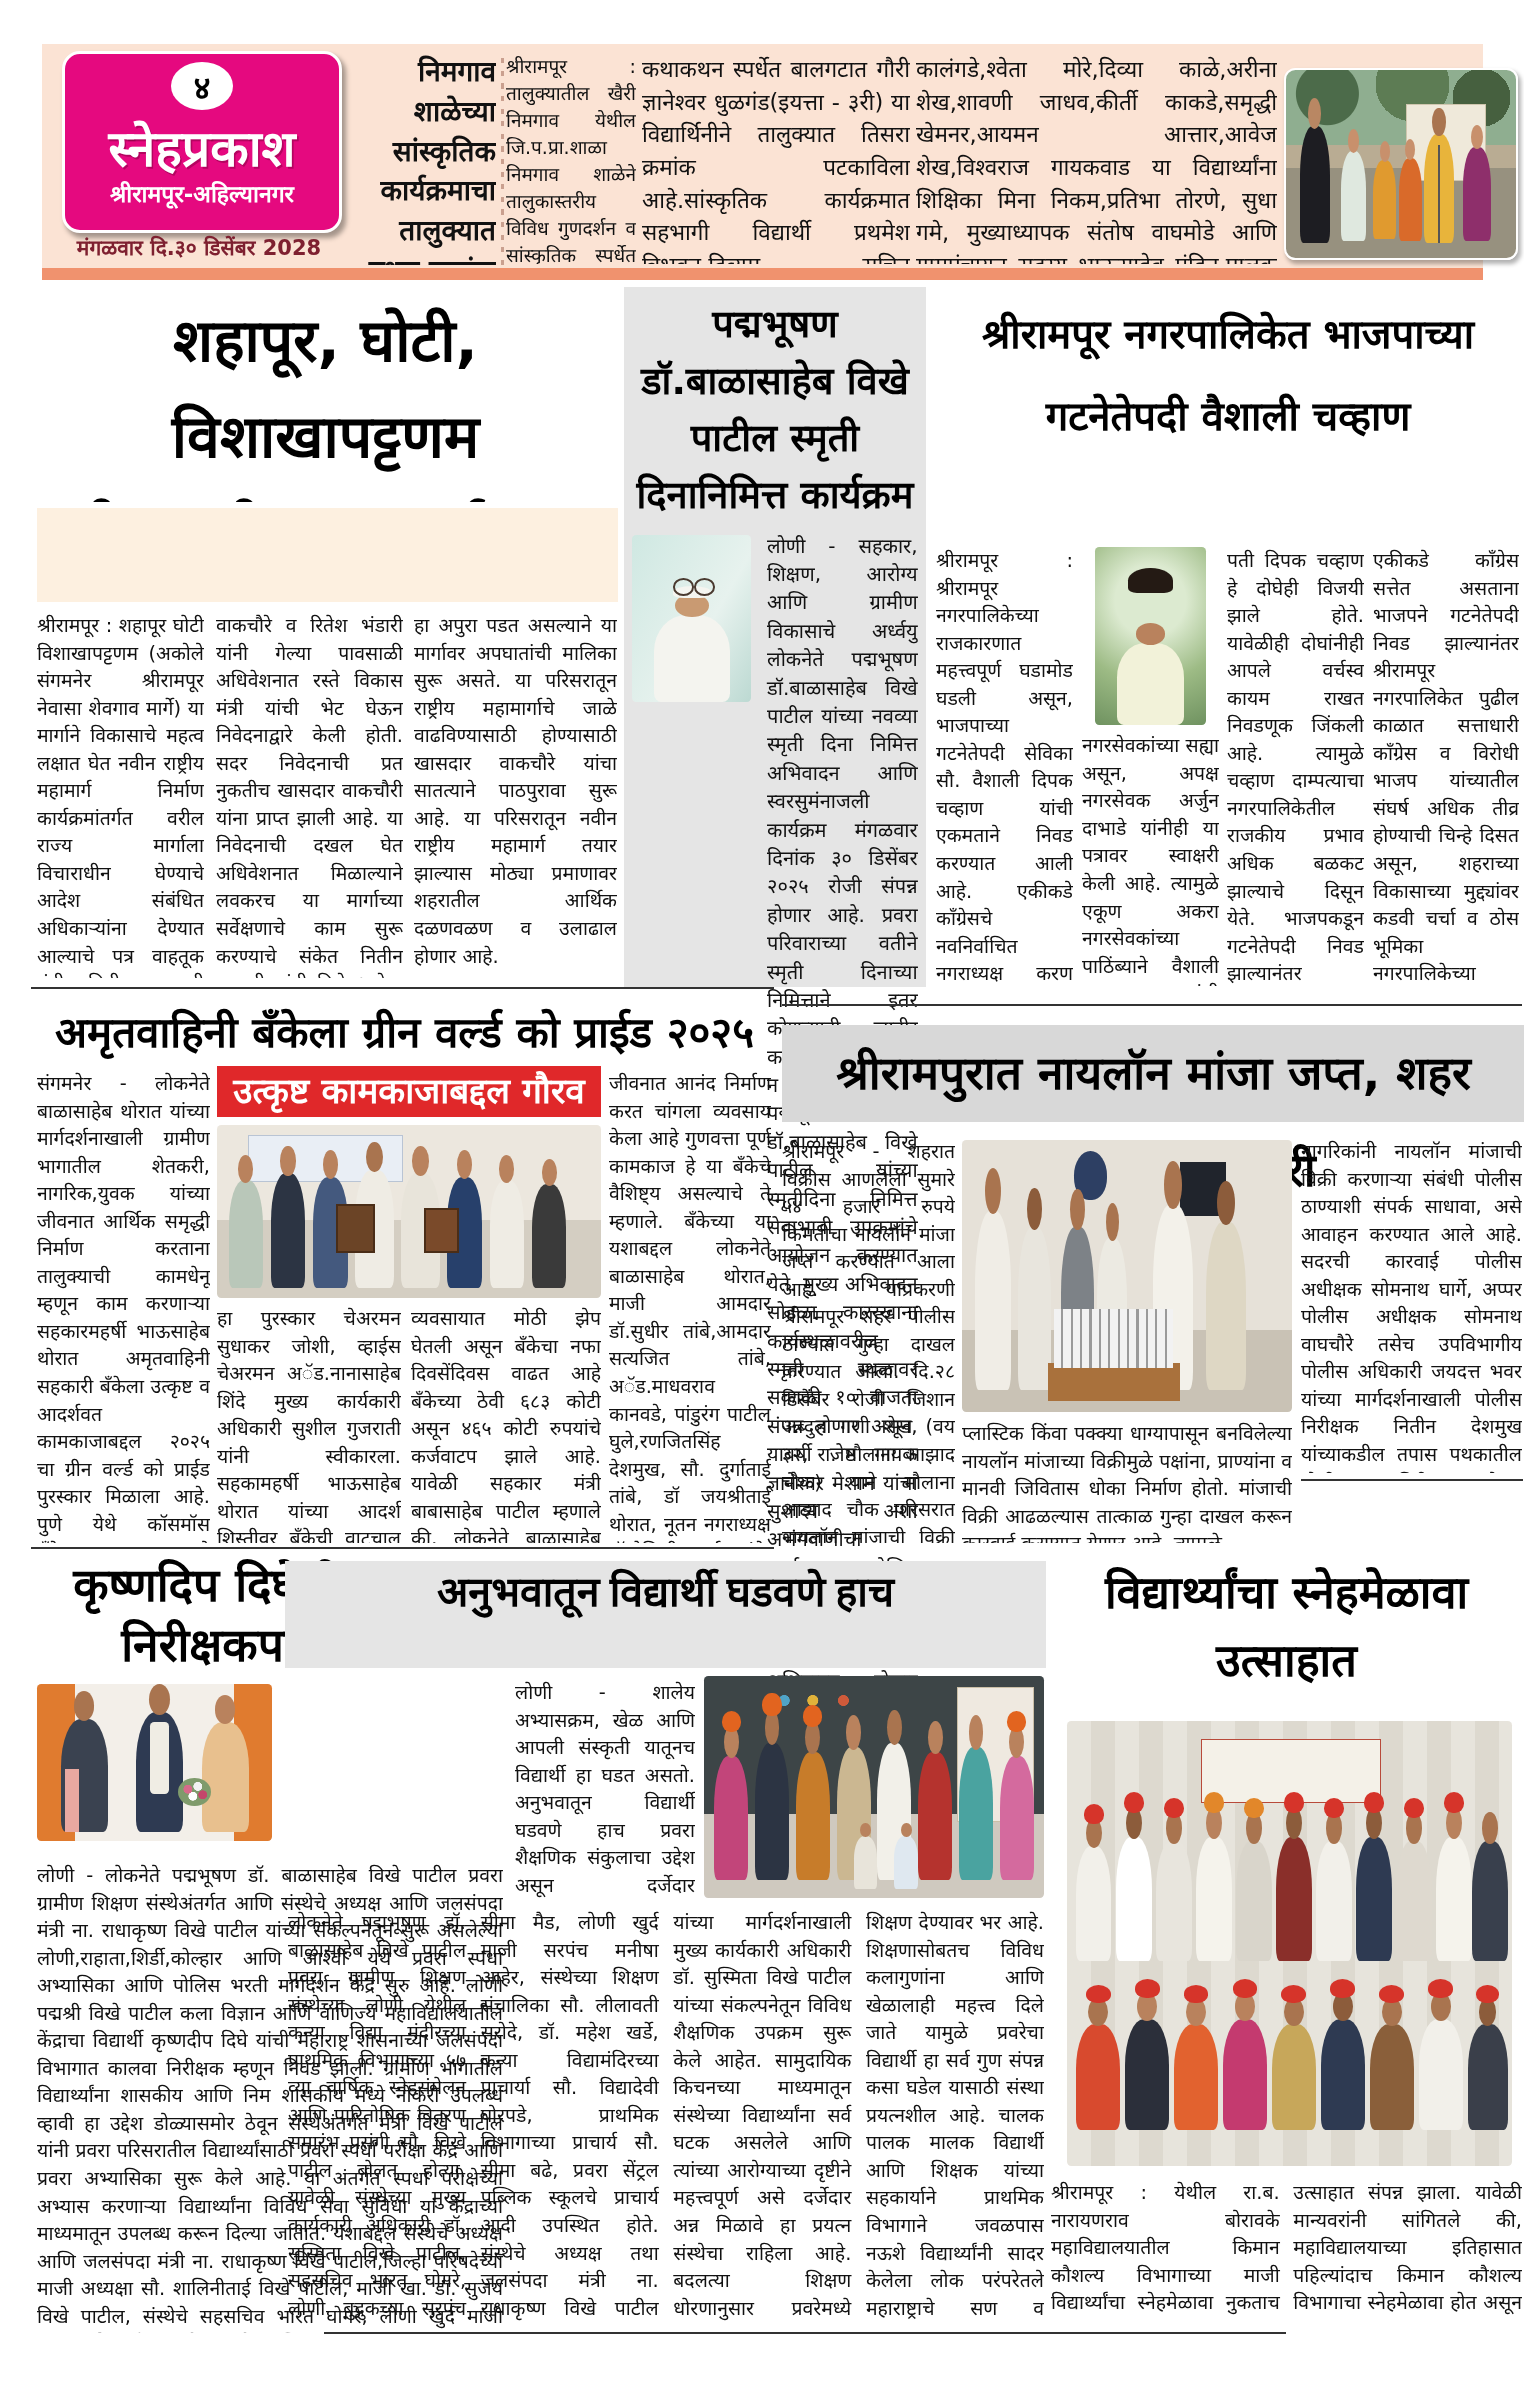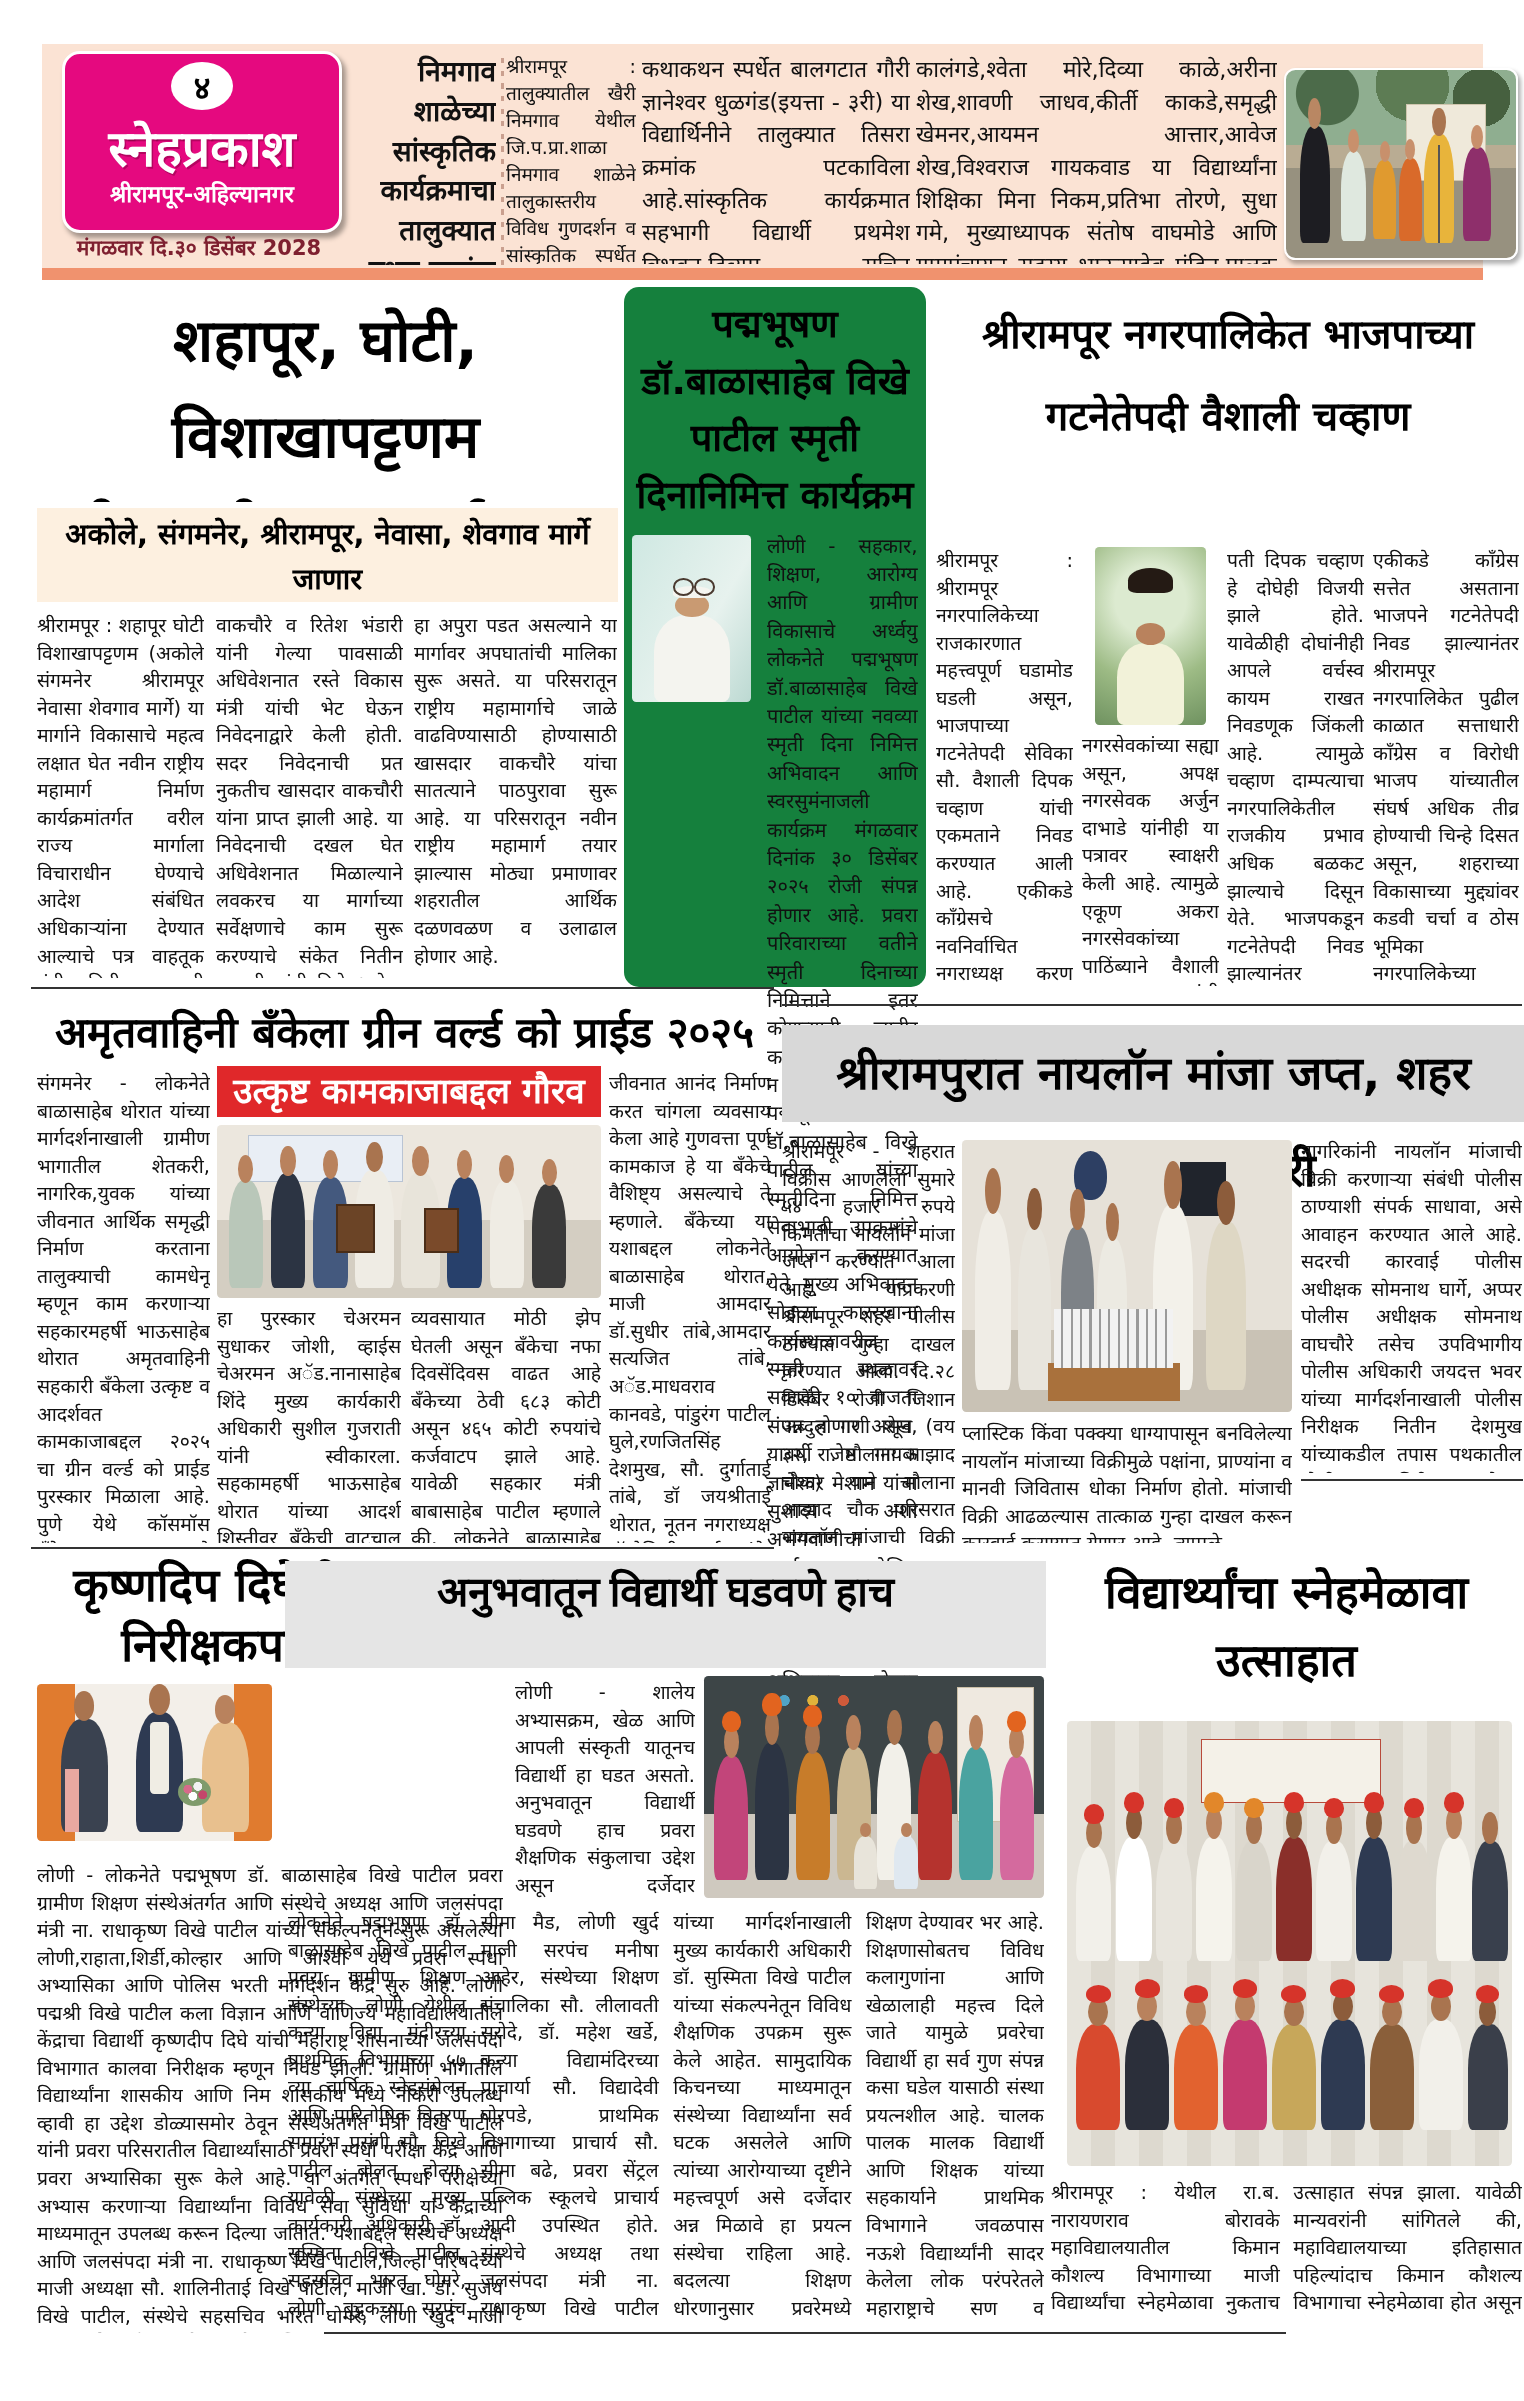--- a/index.html
+++ b/index.html
@@ -36,21 +36,21 @@
   .hl{font-weight:bold;text-align:center;color:#000;overflow:hidden;}
   .photo{overflow:hidden;border-radius:4.2px;}
   .photo .pr{position:absolute;border-radius:42% 42% 10% 10%;}
   .photo .pr::before{content:"";position:absolute;width:44%;height:26%;left:28%;top:-24%;
     background:var(--hd,#c8906c);border-radius:50%;}
   .photo .pr.t::after{content:"";position:absolute;width:56%;height:17%;left:22%;top:-36%;
     background:var(--tb,#d6342a);border-radius:50% 50% 45% 45%;}
   .photo .pr.cap::after{content:"";position:absolute;width:50%;height:13%;left:25%;top:-33%;
     background:#f5f5f0;border-radius:50% 50% 30% 30%;}
   
-  .lavender{background:#15803d;border-radius:15px;}
+  .lavender{background:#e5e5e5;}
   .graybd{background:#d8d8d8;}
   .greenbd{background:#e5e5e5;font-family:Liberation Serif, serif;}
   .creambd{background:#fdf0e0;}
   .redbox{background:#e0282a;color:#fff;font-weight:bold;text-align:center;}
 </style>
 </head>
 <body>
 
 <div class="abs topband"></div>
 <div class="abs salmonbar"></div>
@@ -86,21 +86,20 @@
   <div class="pr" style="left:77%;bottom:9%;width:12%;height:50%;background:#8e2f6b;--hd:#c8906c;"></div>
   <div style="position:absolute;left:66%;bottom:8%;width:2.1px;height:52%;background:#555;"></div>
 </div>
 
 <div class="abs hl" style="left:34px;top:293px;width:583px;height:209px;font-size:59px;line-height:1.62;">
   <div>शहापूर, घोटी, विशाखापट्टणम</div>
   <div>नवीन राष्ट्रीय महामार्ग तयार होणार</div>
 </div>
 <div class="abs creambd" style="left:37px;top:508px;width:581px;height:94px;">
   <div class="hl" style="font-size:29px;line-height:1.55;padding-top:4.2px;">
-    <div>अकोले, संगमनेर, श्रीरामपूर, नेवासा, शेवगाव मार्गे जाणार</div>
   </div>
 </div>
 <div class="abs col" style="left:37px;top:612px;width:167px;height:366px;">श्रीरामपूर : शहापूर घोटी विशाखापट्टणम (अकोले संगमनेर श्रीरामपूर नेवासा शेवगाव मार्गे) या मार्गाने विकासाचे महत्व लक्षात घेत नवीन राष्ट्रीय महामार्ग निर्माण कार्यक्रमांतर्गत वरील राज्य मार्गाला विचाराधीन घेण्याचे आदेश संबंधित अधिकाऱ्यांना देण्यात आल्याचे पत्र वाहतूक मंत्री नितीन गडकरी यांनी शिर्डीचे खासदार भाऊसाहेब वाकचौरे यांना दिले आहे. याबाबत माहिती अशी की शहापूर घोटी विशाखापट्टणम राज्यमार्ग क्रमांक ५० या राज्य मार्गाला राष्ट्रीय महामार्गात रूपांतरित करण्याची मागणी शिर्डीचे खासदार भाऊसाहेब</div>
 <div class="abs col" style="left:216px;top:612px;width:187px;height:366px;">वाकचौरे व रितेश भंडारी यांनी गेल्या पावसाळी अधिवेशनात रस्ते विकास मंत्री यांची भेट घेऊन निवेदनाद्वारे केली होती. सदर निवेदनाची प्रत नुकतीच खासदार वाकचौरी यांना प्राप्त झाली आहे. या निवेदनाची दखल घेत अधिवेशनात मिळाल्याने लवकरच या मार्गाच्या सर्वेक्षणाचे काम सुरू करण्याचे संकेत नितीन गडकरी यांनी दिले आहेत. मतदार संघातील बेलापूर येथून ऊस वाहतूक करणारी वाहनांची संख्या मोठ्या प्रमाणात आहे या मार्गावर शिर्डी, तिरुपती, माहूरगड, देवगड, नेवासा, पैठण, शनिशिंगणापूर अशी जगप्रसिद्ध देवस्थाने असल्यामुळे भाविकांची वर्दळ मोठ्या प्रमाणात आहे. त्यामुळे सध्याचा राज्यमार्ग</div>
 <div class="abs col" style="left:414px;top:612px;width:203px;height:366px;">हा अपुरा पडत असल्याने या मार्गावर अपघातांची मालिका सुरू असते. या परिसरातून राष्ट्रीय महामार्गाचे जाळे वाढविण्यासाठी होण्यासाठी खासदार वाकचौरे यांचा सातत्याने पाठपुरावा सुरू आहे. या परिसरातून नवीन राष्ट्रीय महामार्ग तयार झाल्यास मोठ्या प्रमाणावर शहरातील आर्थिक दळणवळण व उलाढाल होणार आहे.</div>
 <div class="abs rule" style="left:31px;top:987px;width:743px;"></div>
 
 <div class="abs lavender" style="left:624px;top:287px;width:302px;height:700px;">
   <div class="hl" style="font-size:38px;line-height:1.5;padding:9.4px 5.2px 4.2px 5.2px;">पद्मभूषण डॉ.बाळासाहेब विखे पाटील स्मृती दिनानिमित्त कार्यक्रम</div>
 

